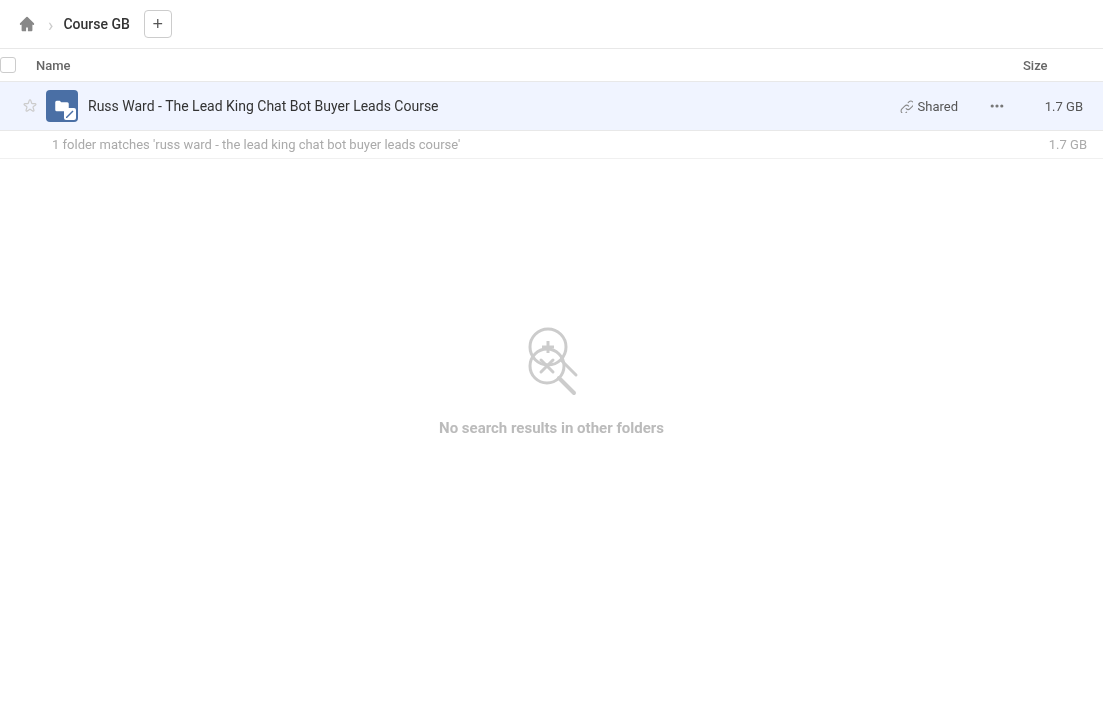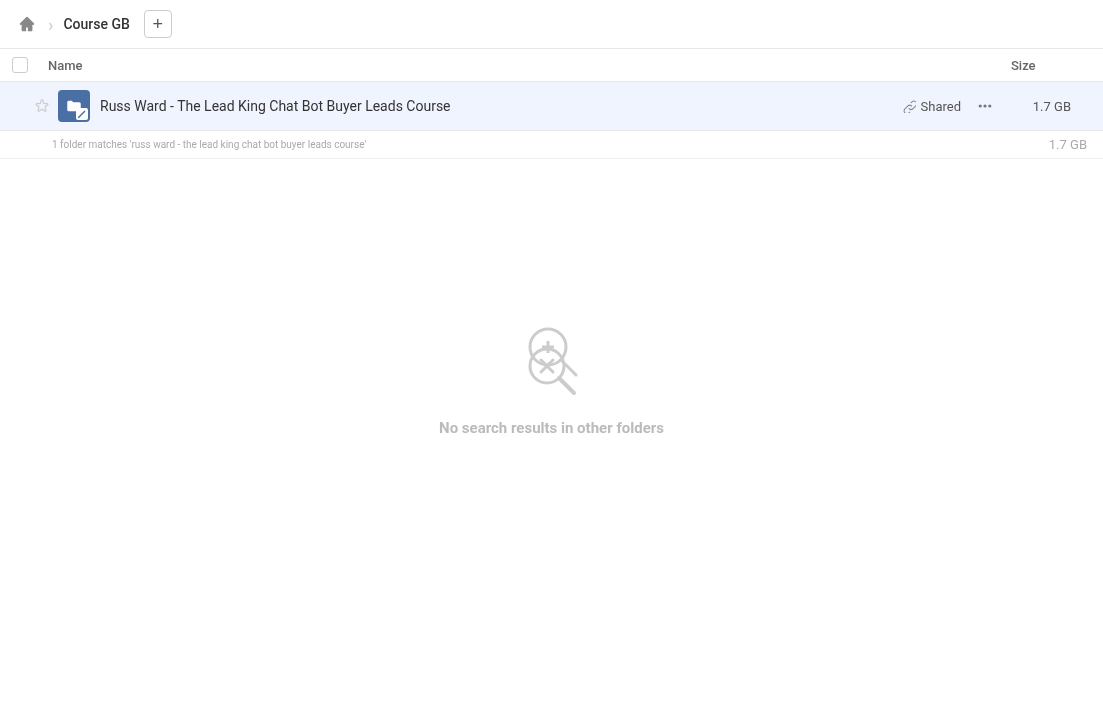--- a/index.html
+++ b/index.html
@@ -51,21 +51,21 @@
       justify-content: center;
       font-size: 18px;
       color: #555;
       margin-left: 4px;
     }
 
     
     .table-header {
       display: flex;
       align-items: center;
-      padding: 8px 12px;
+      padding: 8px 0;
       border-bottom: 1px solid #e8e8e8;
       background: #fff;
     }
     .col-checkbox {
       width: 36px;
       flex-shrink: 0;
     }
     .col-name {
       flex: 1;
       font-size: 13px;
@@ -77,21 +77,21 @@
       text-align: left;
       font-size: 13px;
       color: #666;
       font-weight: 500;
     }
 
     
     .file-row {
       display: flex;
       align-items: center;
-      padding: 8px 32px;
+      padding: 8px 20px;
       background: #f0f4ff;
       border-bottom: 1px solid #e8e8e8;
       cursor: pointer;
       position: relative;
     }
 
     .star-icon {
       width: 20px;
       flex-shrink: 0;
       color: #ccc;
@@ -122,21 +122,21 @@
       font-size: 14px;
       color: #333;
       font-weight: 400;
     }
     .shared-badge {
       display: flex;
       align-items: center;
       gap: 5px;
       color: #555;
       font-size: 13px;
-      margin-right: 10px;
+      margin-right: 25px;
     }
     .shared-badge svg {
       width: 14px;
       height: 14px;
       color: #888;
     }
     .more-icon {
       width: 28px;
       height: 28px;
       display: flex;
@@ -157,21 +157,21 @@
     
     .status-bar {
       display: flex;
       align-items: center;
       padding: 6px 16px 6px 52px;
       background: #fff;
       border-bottom: 1px solid #f0f0f0;
     }
     .status-text {
       flex: 1;
-      font-size: 10px;
+      font-size: 13px;
       color: #aaa;
     }
     .status-size {
       font-size: 13px;
       color: #aaa;
     }
 
     
     .empty-state {
       display: flex;

